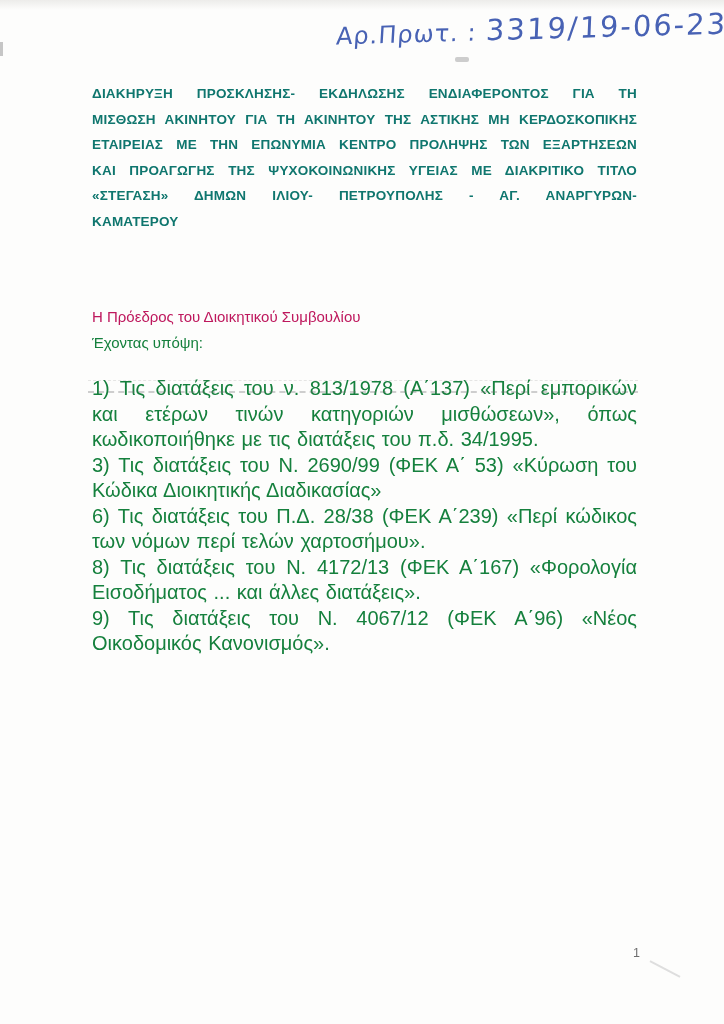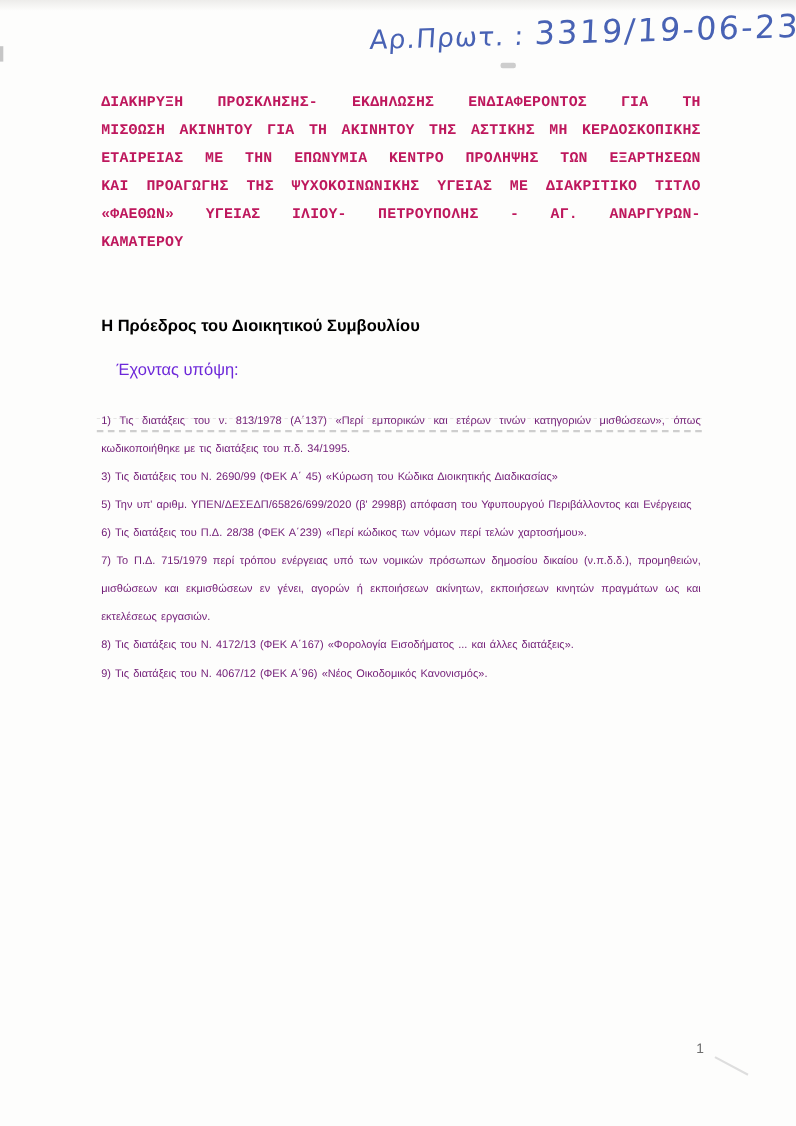--- a/index.html
+++ b/index.html
@@ -41,48 +41,47 @@
   .content {
     position: absolute; left: 92px; top: 81px; width: 545px;
     color: #525252;
   }
   .title { margin: 0; }
   .title-line {
     font-weight: bold;
     font-size: 13.5px;
     line-height: 25.5px;
     letter-spacing: 0.2px;
-    color: #be185d;
+    color: #0f766e;
     text-align: justify;
     text-align-last: justify;
     white-space: nowrap;
-    font-family: Liberation Mono, monospace;
   }
   .title-line:last-child { text-align-last: left; }
   .heading {
-    margin: 50px 0 0 0;
-    font-weight: bold;
+    margin: 70px 0 0 0;
+    font-weight: normal;
     font-size: 15px;
     line-height: 25.5px;
-    color: #000000;
+    color: #be185d;
   }
   .subheading {
-    margin: 14px;
+    margin: 0;
     font-size: 15px;
     line-height: 25.5px;
-    color: #6d28d9;
+    color: #15803d;
   }
   .items { margin-top: 21px; }
   .item {
     margin: 0;
-    font-size: 10px;
+    font-size: 20px;
     line-height: 25.5px;
     word-spacing: 1px;
     text-align: justify;
-    color: #701a75;
+    color: #15803d;
   }
   
   .fold-line {
     position: absolute; left: 88px; width: 550px; height: 0;
     pointer-events: none;
   }
   .fold-a { top: 380px; border-top: 1px dashed rgba(120,120,120,0.18); }
   .fold-b { top: 391px; border-top: 2px dashed rgba(110,110,110,0.32); }
   .speck { position: absolute; pointer-events: none; }
   .speck-a { left: 455px; top: 57px; width: 14px; height: 5px; background: #cdcdcd; border-radius: 2px; }
@@ -110,33 +109,31 @@
     <span class="stamp-value">3319/19-06-23</span>
   </div>
 
   <div class="content">
 
     <div class="title">
       <div class="title-line">ΔΙΑΚΗΡΥΞΗ ΠΡΟΣΚΛΗΣΗΣ- ΕΚΔΗΛΩΣΗΣ ΕΝΔΙΑΦΕΡΟΝΤΟΣ ΓΙΑ ΤΗ</div>
       <div class="title-line">ΜΙΣΘΩΣΗ ΑΚΙΝΗΤΟΥ ΓΙΑ ΤΗ ΑΚΙΝΗΤΟΥ ΤΗΣ ΑΣΤΙΚΗΣ ΜΗ ΚΕΡΔΟΣΚΟΠΙΚΗΣ</div>
       <div class="title-line">ΕΤΑΙΡΕΙΑΣ ΜΕ ΤΗΝ ΕΠΩΝΥΜΙΑ ΚΕΝΤΡΟ ΠΡΟΛΗΨΗΣ ΤΩΝ ΕΞΑΡΤΗΣΕΩΝ</div>
       <div class="title-line">ΚΑΙ ΠΡΟΑΓΩΓΗΣ ΤΗΣ ΨΥΧΟΚΟΙΝΩΝΙΚΗΣ ΥΓΕΙΑΣ ΜΕ ΔΙΑΚΡΙΤΙΚΟ ΤΙΤΛΟ</div>
-      <div class="title-line">«ΦΑΕΘΩΝ» ΥΓΕΙΑΣ ΙΛΙΟΥ- ΠΕΤΡΟΥΠΟΛΗΣ - ΑΓ. ΑΝΑΡΓΥΡΩΝ-</div>
+      <div class="title-line">«ΣΤΕΓΑΣΗ» ΔΗΜΩΝ ΙΛΙΟΥ- ΠΕΤΡΟΥΠΟΛΗΣ - ΑΓ. ΑΝΑΡΓΥΡΩΝ-</div>
       <div class="title-line">ΚΑΜΑΤΕΡΟΥ</div>
     </div>
 
     <p class="heading">Η Πρόεδρος του Διοικητικού Συμβουλίου</p>
     <p class="subheading">Έχοντας υπόψη:</p>
 
     <div class="items">
       <p class="item">1) Τις διατάξεις του ν. 813/1978 (Α΄137) «Περί εμπορικών και ετέρων τινών κατηγοριών μισθώσεων», όπως κωδικοποιήθηκε με τις διατάξεις του π.δ. 34/1995.</p>
-      <p class="item">3) Τις διατάξεις του Ν. 2690/99 (ΦΕΚ Α΄ 45) «Κύρωση του Κώδικα Διοικητικής Διαδικασίας»</p>
-      <p class="item">5) Την υπ' αριθμ. ΥΠΕΝ/ΔΕΣΕΔΠ/65826/699/2020 (β' 2998β) απόφαση του Υφυπουργού Περιβάλλοντος και Ενέργειας</p>
+      <p class="item">3) Τις διατάξεις του Ν. 2690/99 (ΦΕΚ Α΄ 53) «Κύρωση του Κώδικα Διοικητικής Διαδικασίας»</p>
       <p class="item">6) Τις διατάξεις του Π.Δ. 28/38 (ΦΕΚ Α΄239) «Περί κώδικος των νόμων περί τελών χαρτοσήμου».</p>
-      <p class="item">7) Το Π.Δ. 715/1979 περί τρόπου ενέργειας υπό των νομικών πρόσωπων δημοσίου δικαίου (ν.π.δ.δ.), προμηθειών, μισθώσεων και εκμισθώσεων εν γένει, αγορών ή εκποιήσεων ακίνητων, εκποιήσεων κινητών πραγμάτων ως και εκτελέσεως εργασιών.</p>
       <p class="item">8) Τις διατάξεις του Ν. 4172/13 (ΦΕΚ Α΄167) «Φορολογία Εισοδήματος ... και άλλες διατάξεις».</p>
       <p class="item">9) Τις διατάξεις του Ν. 4067/12 (ΦΕΚ Α΄96) «Νέος Οικοδομικός Κανονισμός».</p>
     </div>
 
   </div>
 
   <div class="fold-line fold-a"></div>
   <div class="fold-line fold-b"></div>
   <div class="smudge"></div>
 

